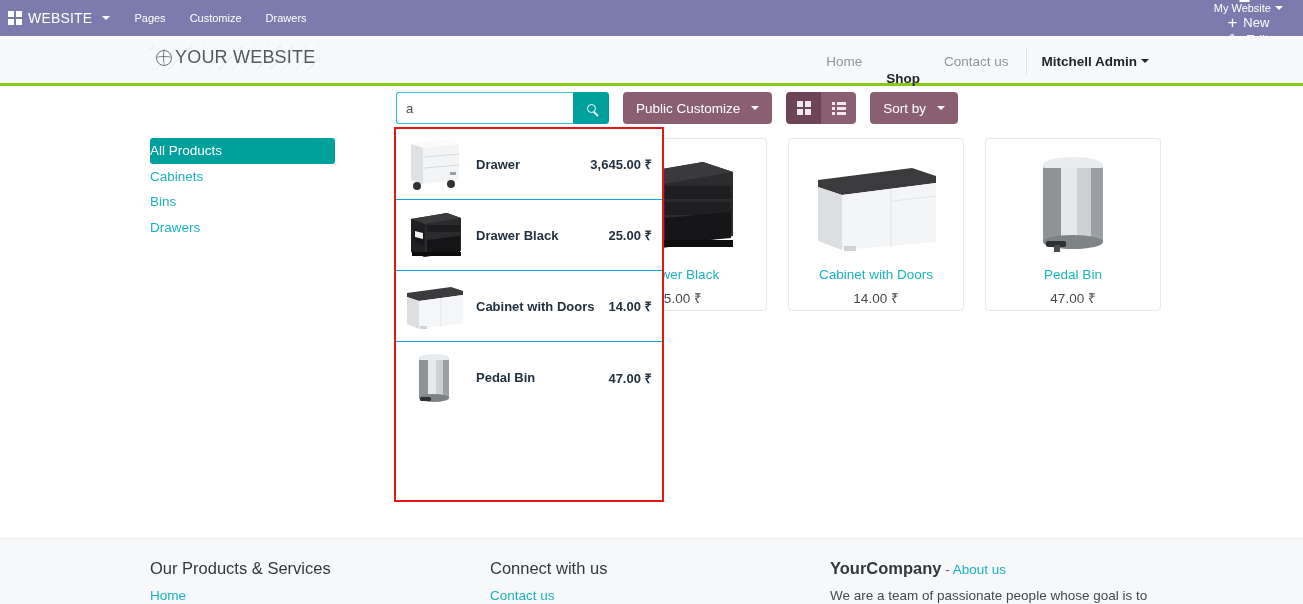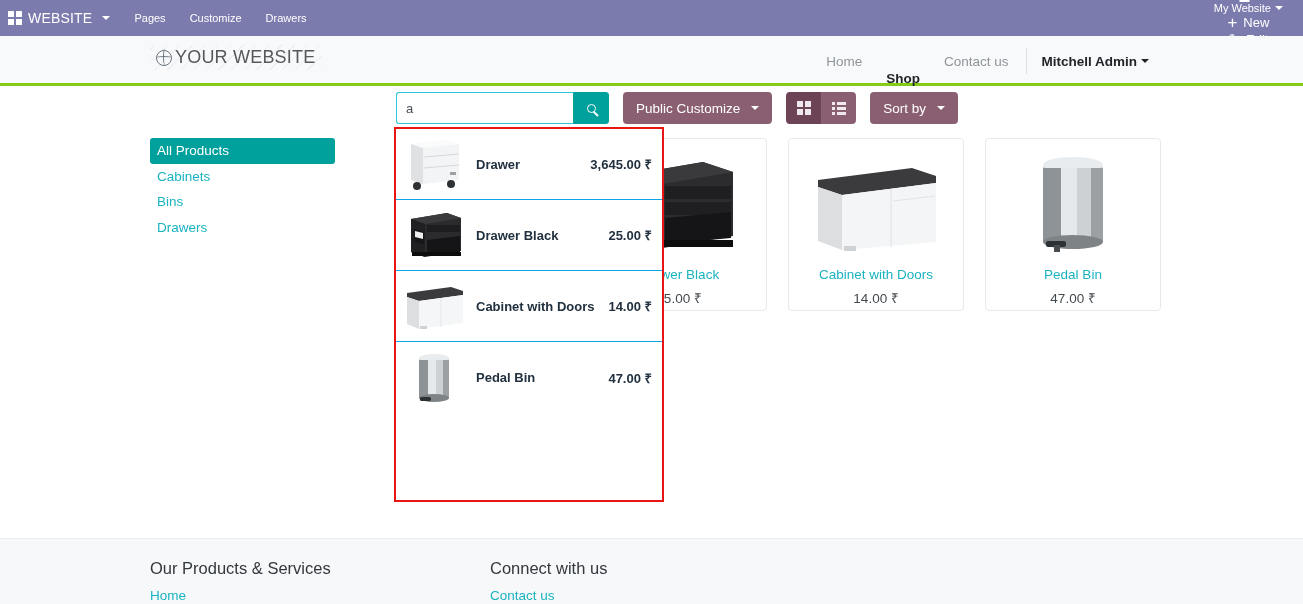--- a/index.html
+++ b/index.html
@@ -137,21 +137,21 @@
   .ico-grid i { background:#f0e8ec; display:block; }
   .ico-list { display:flex; gap:2px; align-items:center;}
   .ico-list .bullets { display:flex; flex-direction:column; gap:2px;}
   .ico-list .bullets i { width:3px; height:3px; background:#f0e8ec; display:block;}
   .ico-list .lines { display:flex; flex-direction:column; gap:2px;}
   .ico-list .lines i { width:9px; height:3px; background:#f0e8ec; display:block;}
 
   
   .cats { position:absolute; left:150px; top:52px; width:185px; }
   .cat {
-    display:block; font-size:13.5px; color:#1ab3c0; padding:5px 7px; border-radius:3px;
+    display:block; font-size:13.5px; color:#1ab3c0; padding:5px 0; border-radius:3px;
     cursor:pointer; line-height:1.15;
   }
   .cat.active { background:#00a09d; color:#fff; }
 
   
   .products { position:absolute; left:591px; top:52px; display:flex; gap:21px; }
   .pcard {
     width: 176px; height: 173px; border:1px solid #e7e9eb; border-radius:4px;
     background:#fff; display:flex; flex-direction:column; align-items:center;
     padding-top: 6px;
@@ -431,13 +431,19 @@
 
 <div class="footer">
   <div class="f-col f-c1">
     <div class="f-title">Our Products &amp; Services</div>
     <a class="f-link">Home</a>
   </div>
   <div class="f-col f-c2">
     <div class="f-title">Connect with us</div>
     <a class="f-link">Contact us</a>
   </div>
+  <div class="f-col f-c3">
+    <div>
+      <span class="f-company">YourCompany</span><span class="f-dash"> - </span><a class="f-about">About us</a>
+    </div>
+    <div class="f-text">We are a team of passionate people whose goal is to</div>
+  </div>
 </div>
 
 </body></html>

